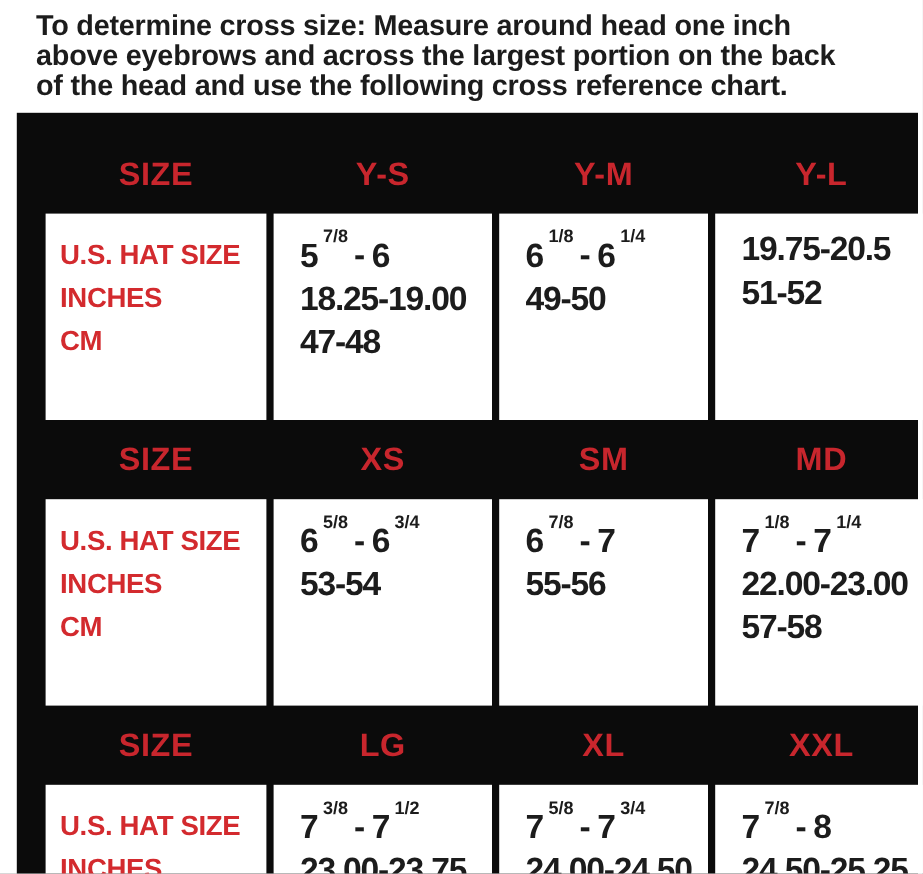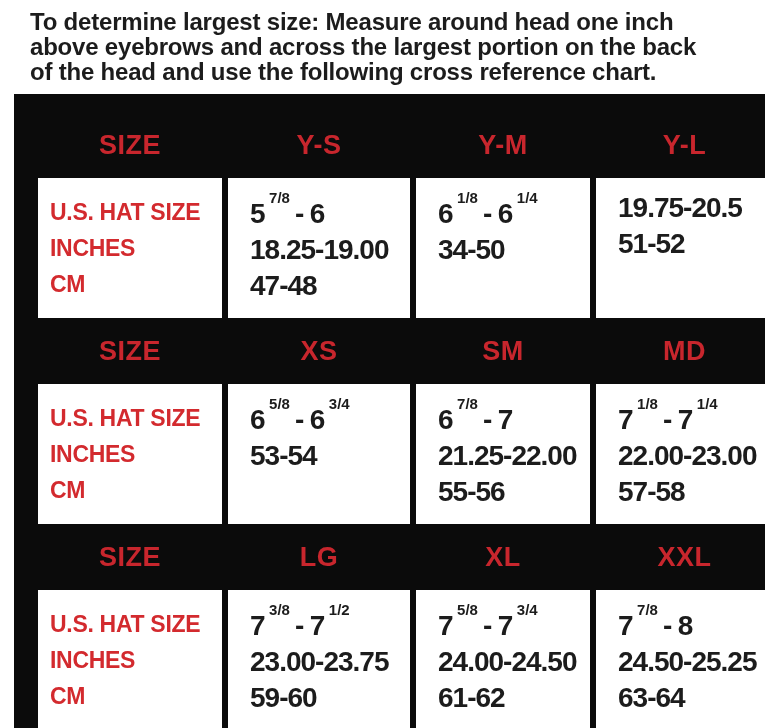--- a/index.html
+++ b/index.html
@@ -48,21 +48,21 @@
     color:var(--red-on-black);
     letter-spacing:0.5px;
   }
   .data-row{
     display:grid;
     grid-template-columns:184px 182px 174px 177px;
     gap:6px;
   }
   .cell{
     background:var(--cell-white);
-    height:140px;
+    height:172px;
     overflow:hidden;
   }
   .label-cell{
     padding:16px 0 0 12px;
   }
   .label-cell .rlabel{
     font-size:23px;
     font-weight:bold;
     color:var(--red-on-white);
     line-height:36px;
@@ -96,21 +96,21 @@
     font-weight:bold;
     line-height:36px;
     letter-spacing:-1px;
     white-space:nowrap;
   }
 </style>
 </head>
 <body>
 
 <div class="intro">
-  <div>To determine largest size: Measure around head one inch</div>
+  <div>To determine cross size: Measure around head one inch</div>
   <div>above eyebrows and across the largest portion on the back</div>
   <div>of the head and use the following cross reference chart.</div>
 </div>
 
 <div class="chart">
 
   <div class="header-row">
     <div class="hcell">SIZE</div>
     <div class="hcell">Y-S</div>
     <div class="hcell">Y-M</div>
@@ -122,21 +122,21 @@
       <div class="rlabel">INCHES</div>
       <div class="rlabel">CM</div>
     </div>
     <div class="cell data-cell">
       <div class="hat"><span>5</span><sup class="frac">7/8</sup><span class="dash">-</span><span>6</span><sup class="frac"></sup></div>
       <div class="val">18.25-19.00</div>
       <div class="val">47-48</div>
     </div>
     <div class="cell data-cell">
       <div class="hat"><span>6</span><sup class="frac">1/8</sup><span class="dash">-</span><span>6</span><sup class="frac">1/4</sup></div>
-      <div class="val">34-50</div>
+      <div class="val">49-50</div>
     </div>
     <div class="cell data-cell">
       <div class="val">19.75-20.5</div>
       <div class="val">51-52</div>
     </div>
   </div>
 
   <div class="header-row">
     <div class="hcell">SIZE</div>
     <div class="hcell">XS</div>
@@ -148,21 +148,20 @@
       <div class="rlabel">U.S. HAT SIZE</div>
       <div class="rlabel">INCHES</div>
       <div class="rlabel">CM</div>
     </div>
     <div class="cell data-cell">
       <div class="hat"><span>6</span><sup class="frac">5/8</sup><span class="dash">-</span><span>6</span><sup class="frac">3/4</sup></div>
       <div class="val">53-54</div>
     </div>
     <div class="cell data-cell">
       <div class="hat"><span>6</span><sup class="frac">7/8</sup><span class="dash">-</span><span>7</span><sup class="frac"></sup></div>
-      <div class="val">21.25-22.00</div>
       <div class="val">55-56</div>
     </div>
     <div class="cell data-cell">
       <div class="hat"><span>7</span><sup class="frac">1/8</sup><span class="dash">-</span><span>7</span><sup class="frac">1/4</sup></div>
       <div class="val">22.00-23.00</div>
       <div class="val">57-58</div>
     </div>
   </div>
 
   <div class="header-row">

